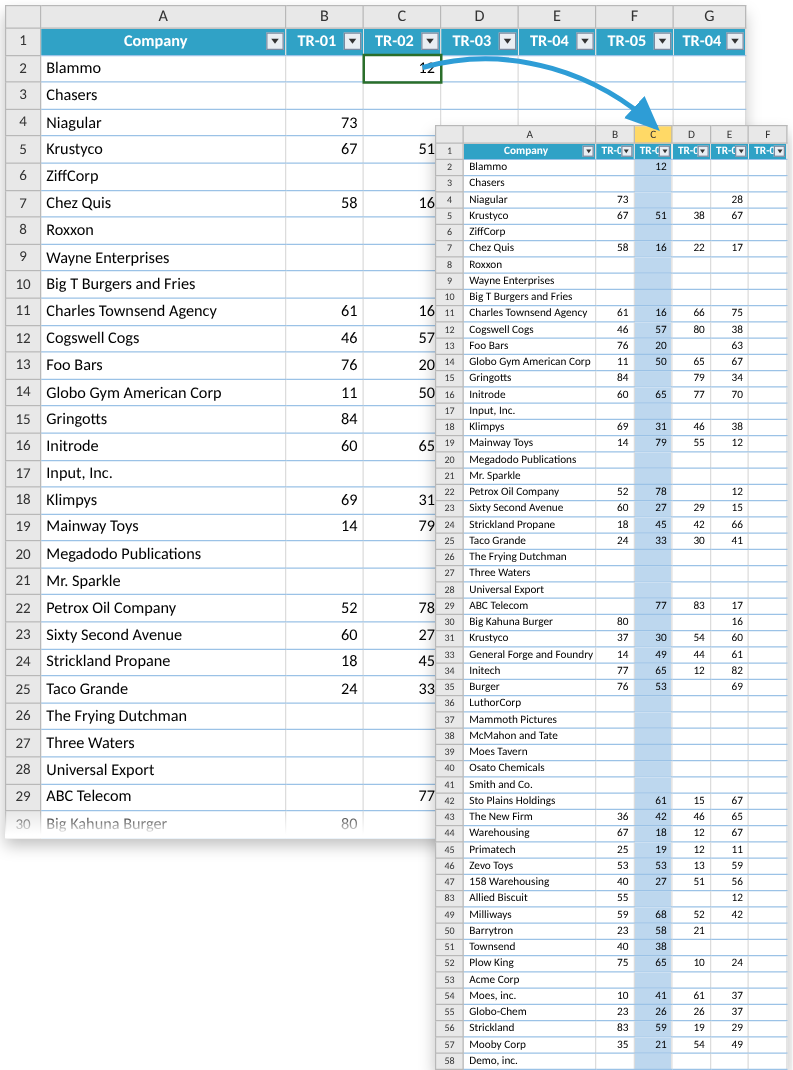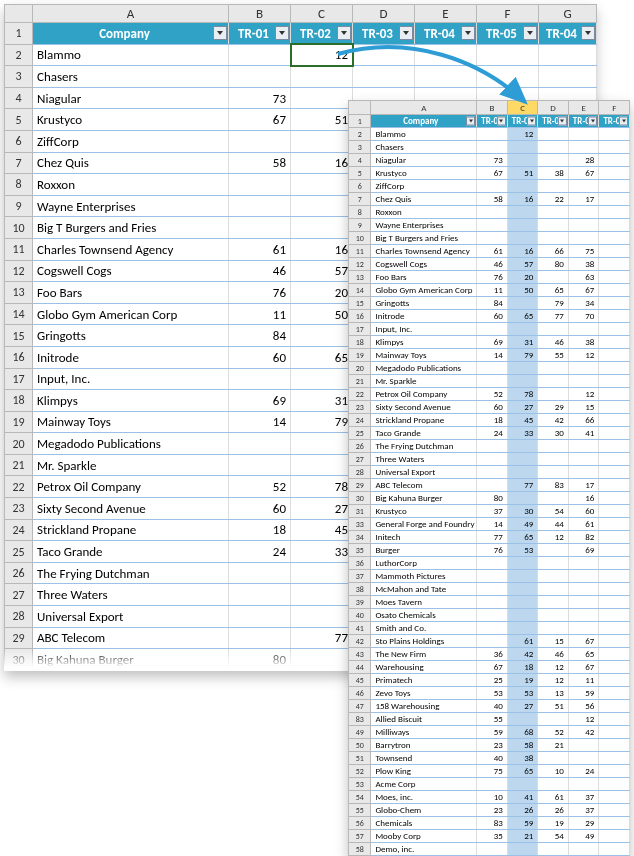--- a/index.html
+++ b/index.html
@@ -945,21 +945,21 @@
           <td class="rownum">55</td>
           <td class="cell left">Globo-Chem</td>
           <td class="cell">23</td>
           <td class="cell col-c">26</td>
           <td class="cell">26</td>
           <td class="cell">37</td>
           <td class="cell"></td>
         </tr>
         <tr>
           <td class="rownum">56</td>
-          <td class="cell left">Chemicals</td>
+          <td class="cell left">Strickland</td>
           <td class="cell">83</td>
           <td class="cell col-c">59</td>
           <td class="cell">19</td>
           <td class="cell">29</td>
           <td class="cell"></td>
         </tr>
         <tr>
           <td class="rownum">57</td>
           <td class="cell left">Mooby Corp</td>
           <td class="cell">35</td>

